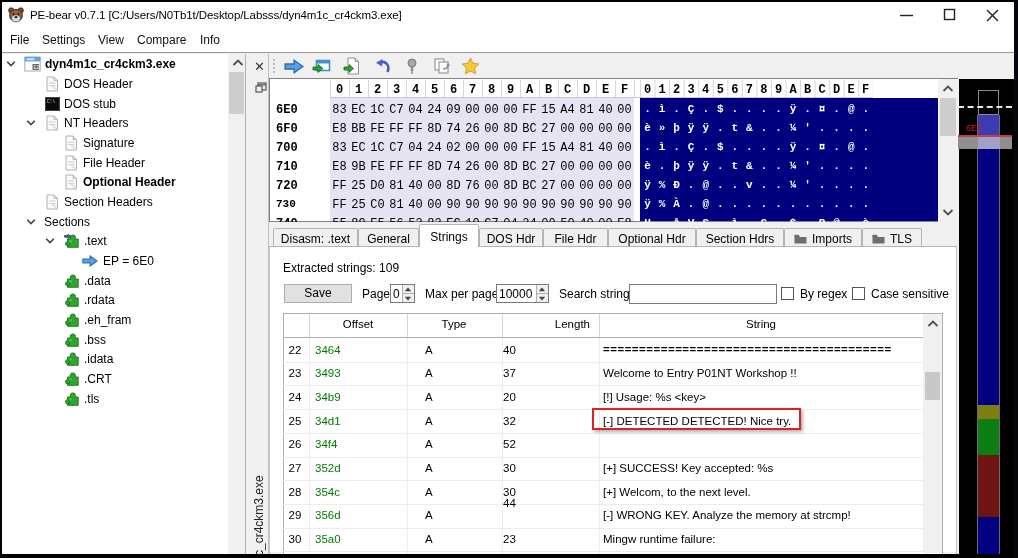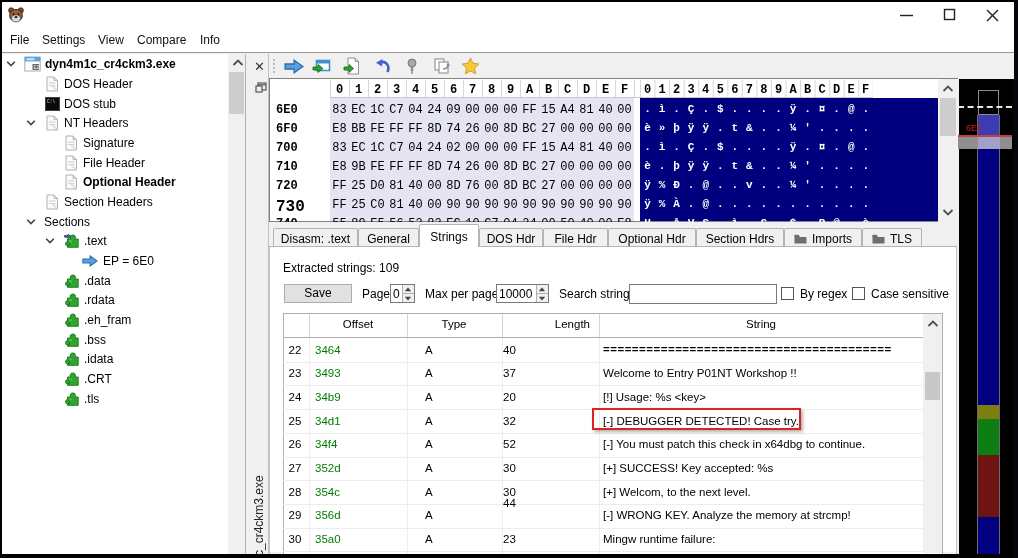--- a/index.html
+++ b/index.html
@@ -24,20 +24,21 @@
 <svg class="abs" style="left:8px;top:7px" width="16" height="16" viewBox="0 0 16 16">
 <circle cx="3.2" cy="3.4" r="2.6" fill="#7a4a28" stroke="#3a2414" stroke-width="0.8"></circle>
 <circle cx="12.8" cy="3.4" r="2.6" fill="#7a4a28" stroke="#3a2414" stroke-width="0.8"></circle>
 <ellipse cx="8" cy="8.6" rx="6.4" ry="6.2" fill="#9c5a2e" stroke="#3a2414" stroke-width="0.9"></ellipse>
 <ellipse cx="8" cy="11.4" rx="4.2" ry="3.4" fill="#cfe0ee" stroke="#5a7a94" stroke-width="0.7"></ellipse>
 <circle cx="5.6" cy="7.2" r="1.0" fill="#1a1008"></circle>
 <circle cx="10.4" cy="7.2" r="1.0" fill="#1a1008"></circle>
 <circle cx="11.9" cy="8.8" r="0.8" fill="#c03028"></circle>
 <ellipse cx="8" cy="10.2" rx="1.5" ry="1.1" fill="#2a1a10"></ellipse>
 </svg>
+<div class="abs" style="left:30px;top:2px;height:26px;line-height:26px;font-size:11.5px;letter-spacing:-0.1px;color:#000;">PE-bear v0.7.1 [C:/Users/N0Tb1t/Desktop/Labsss/dyn4m1c_cr4ckm3.exe]</div>
 <svg class="abs" style="left:898px;top:2px" width="114" height="26" viewBox="0 0 114 26">
         <line x1="2" y1="13.5" x2="15" y2="13.5" stroke="#222" stroke-width="1.4"></line>
         <rect x="46.5" y="7.5" width="10" height="10" fill="none" stroke="#222" stroke-width="1.4"></rect>
         <line x1="89" y1="8" x2="100" y2="19" stroke="#222" stroke-width="1.4"></line>
         <line x1="100" y1="8" x2="89" y2="19" stroke="#222" stroke-width="1.4"></line>
       </svg>
 </div>
 <div id="menubar">
 <span class="menuitem" style="left:10px">File</span>
 <span class="menuitem" style="left:42px">Settings</span>
@@ -383,21 +384,21 @@
 <div class="hexcell" style="left:444px;top:179px">8D</div>
 <div class="hexcell" style="left:463px;top:179px">76</div>
 <div class="hexcell" style="left:482px;top:179px">00</div>
 <div class="hexcell" style="left:501px;top:179px">8D</div>
 <div class="hexcell" style="left:520px;top:179px">BC</div>
 <div class="hexcell" style="left:539px;top:179px">27</div>
 <div class="hexcell" style="left:558px;top:179px">00</div>
 <div class="hexcell" style="left:577px;top:179px">00</div>
 <div class="hexcell" style="left:596px;top:179px">00</div>
 <div class="hexcell" style="left:615px;top:179px">00</div>
-<div class="abs mono" style="left:276px;top:198px;font-size:16px;font-weight:bold;">730</div>
+<div class="abs mono" style="left:276px;top:198px;font-size:11px;font-weight:bold;">730</div>
 <div class="hexcell" style="left:330px;top:198px">FF</div>
 <div class="hexcell" style="left:349px;top:198px">25</div>
 <div class="hexcell" style="left:368px;top:198px">C0</div>
 <div class="hexcell" style="left:387px;top:198px">81</div>
 <div class="hexcell" style="left:406px;top:198px">40</div>
 <div class="hexcell" style="left:425px;top:198px">00</div>
 <div class="hexcell" style="left:444px;top:198px">90</div>
 <div class="hexcell" style="left:463px;top:198px">90</div>
 <div class="hexcell" style="left:482px;top:198px">90</div>
 <div class="hexcell" style="left:501px;top:198px">90</div>
@@ -620,27 +621,26 @@
 <div class="cell" style="left:284px;top:390.9px;width:22px;text-align:center;z-index:3">24</div>
 <div class="cell green" style="left:315px;top:390.9px;z-index:3">34b9</div>
 <div class="cell" style="left:425px;top:390.9px;z-index:3">A</div>
 <div class="cell" style="left:503px;top:390.9px;z-index:3">20</div>
 <div class="cell" style="left:603px;top:390.9px;z-index:3">[!] Usage: %s &lt;key&gt;</div>
 <div class="abs" style="left:283px;top:432.8px;width:640px;height:1px;background:#ededed;z-index:3"></div>
 <div class="cell" style="left:284px;top:414.6px;width:22px;text-align:center;z-index:3">25</div>
 <div class="cell green" style="left:315px;top:414.6px;z-index:3">34d1</div>
 <div class="cell" style="left:425px;top:414.6px;z-index:3">A</div>
 <div class="cell" style="left:503px;top:414.6px;z-index:3">32</div>
-<div class="cell" style="left:603px;top:414.6px;z-index:3">[-] DEBUGGER DETECTED! Case try.</div>
+<div class="cell" style="left:603px;top:414.6px;z-index:3">[-] DETECTED DETECTED! Nice try.</div>
 <div class="abs" style="left:283px;top:456.5px;width:640px;height:1px;background:#ededed;z-index:3"></div>
 <div class="cell" style="left:284px;top:438.3px;width:22px;text-align:center;z-index:3">26</div>
 <div class="cell green" style="left:315px;top:438.3px;z-index:3">34f4</div>
 <div class="cell" style="left:425px;top:438.3px;z-index:3">A</div>
 <div class="cell" style="left:503px;top:438.3px;z-index:3">52</div>
-<div class="cell" style="left:603px;top:438.3px;z-index:3">[-] You must patch this check in x64dbg to continue.</div>
 <div class="abs" style="left:283px;top:480.2px;width:640px;height:1px;background:#ededed;z-index:3"></div>
 <div class="cell" style="left:284px;top:462.0px;width:22px;text-align:center;z-index:3">27</div>
 <div class="cell green" style="left:315px;top:462.0px;z-index:3">352d</div>
 <div class="cell" style="left:425px;top:462.0px;z-index:3">A</div>
 <div class="cell" style="left:503px;top:462.0px;z-index:3">30</div>
 <div class="cell" style="left:603px;top:462.0px;z-index:3">[+] SUCCESS! Key accepted: %s</div>
 <div class="abs" style="left:283px;top:503.9px;width:640px;height:1px;background:#ededed;z-index:3"></div>
 <div class="cell" style="left:284px;top:485.7px;width:22px;text-align:center;z-index:3">28</div>
 <div class="cell green" style="left:315px;top:485.7px;z-index:3">354c</div>
 <div class="cell" style="left:425px;top:485.7px;z-index:3">A</div>

